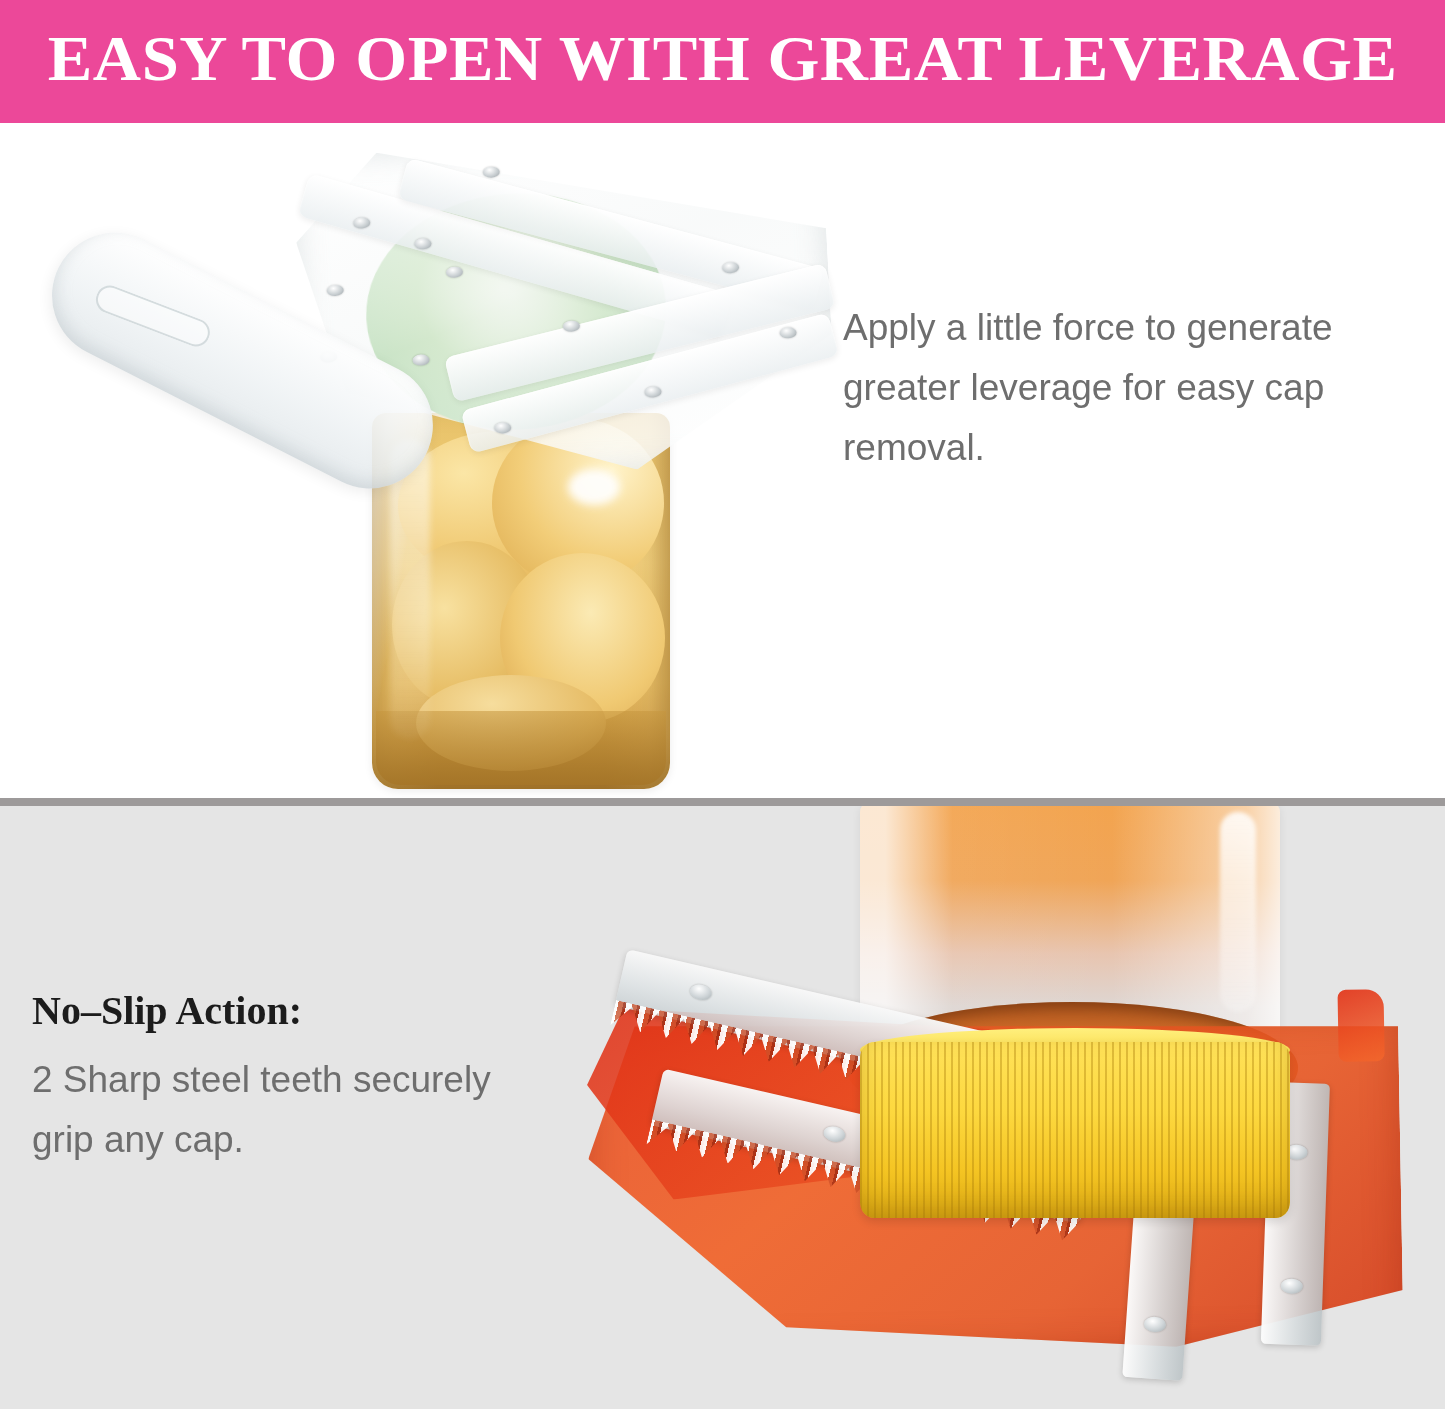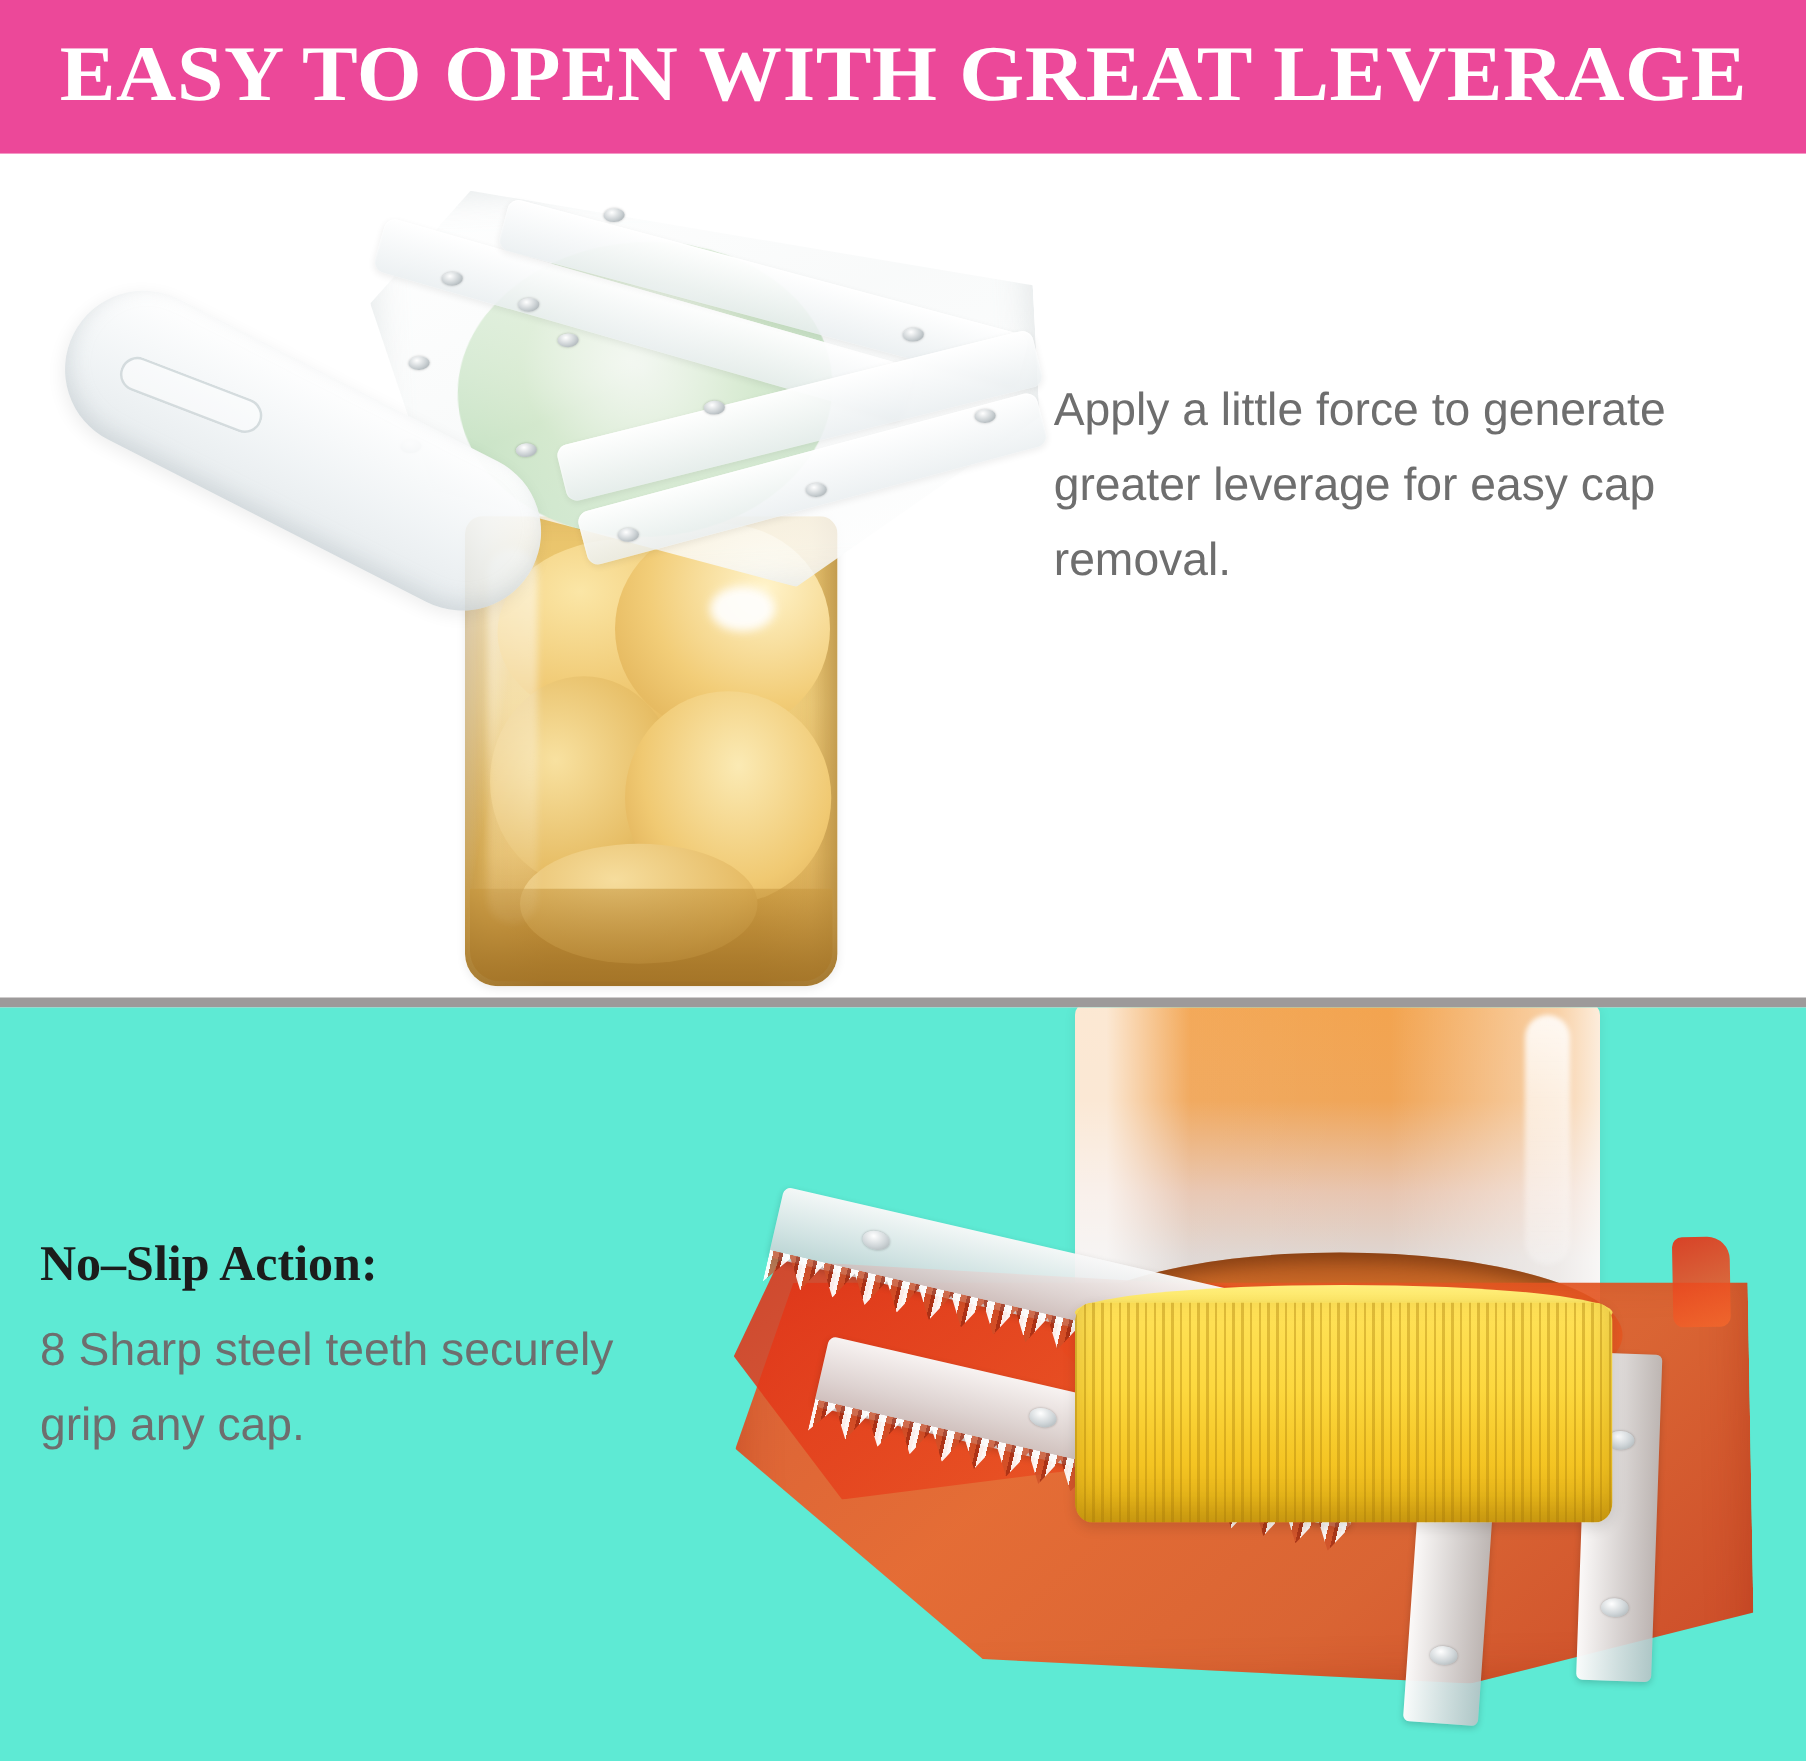--- a/index.html
+++ b/index.html
@@ -129,21 +129,21 @@
     content:""; position:absolute; left:46px; top:50px; width:120px; height:28px;
     border-radius:20px; transform:rotate(-6deg);
     background:rgba(255,255,255,.45);
     box-shadow: inset 0 0 0 2px rgba(196,206,210,.7);
   }
 
   
   .divider{ position:absolute; left:0; top:798px; width:1445px; height:8px; background:#9d9a9a; }
 
   
-  .panel2{ position:absolute; left:0; top:806px; width:1445px; height:603px; background:#5eead4; overflow:hidden; }
+  .panel2{ position:absolute; left:0; top:806px; width:1445px; height:603px; background:#e5e5e5; overflow:hidden; }
 
   .p2-text{ position:absolute; left:32px; top:182px; width:520px; }
   .lead-serif2{
     font-family:"Liberation Serif", serif;
     font-weight:700; font-size:40px; color:#1c1c1c; line-height:1.15; margin-bottom:16px;
   }
 
   
   .photo2{ position:absolute; left:560px; top:0; width:885px; height:603px; }
 
@@ -283,21 +283,21 @@
       <div class="body-sans">Apply a little force to generate greater leverage for easy cap removal.</div>
     </div>
   </div>
 
   <div class="divider"></div>
 
   <div class="panel2">
 
     <div class="p2-text">
       <div class="lead-serif2">No–Slip Action:</div>
-      <div class="body-sans">8 Sharp steel teeth securely grip any cap.</div>
+      <div class="body-sans">2 Sharp steel teeth securely grip any cap.</div>
     </div>
 
     <div class="photo2">
 
       <div class="bottle"></div>
       <div class="neck-ring"></div>
 
       <div class="opener-base">
         <div class="base-plate"></div>
         <div class="base-lip"></div>

